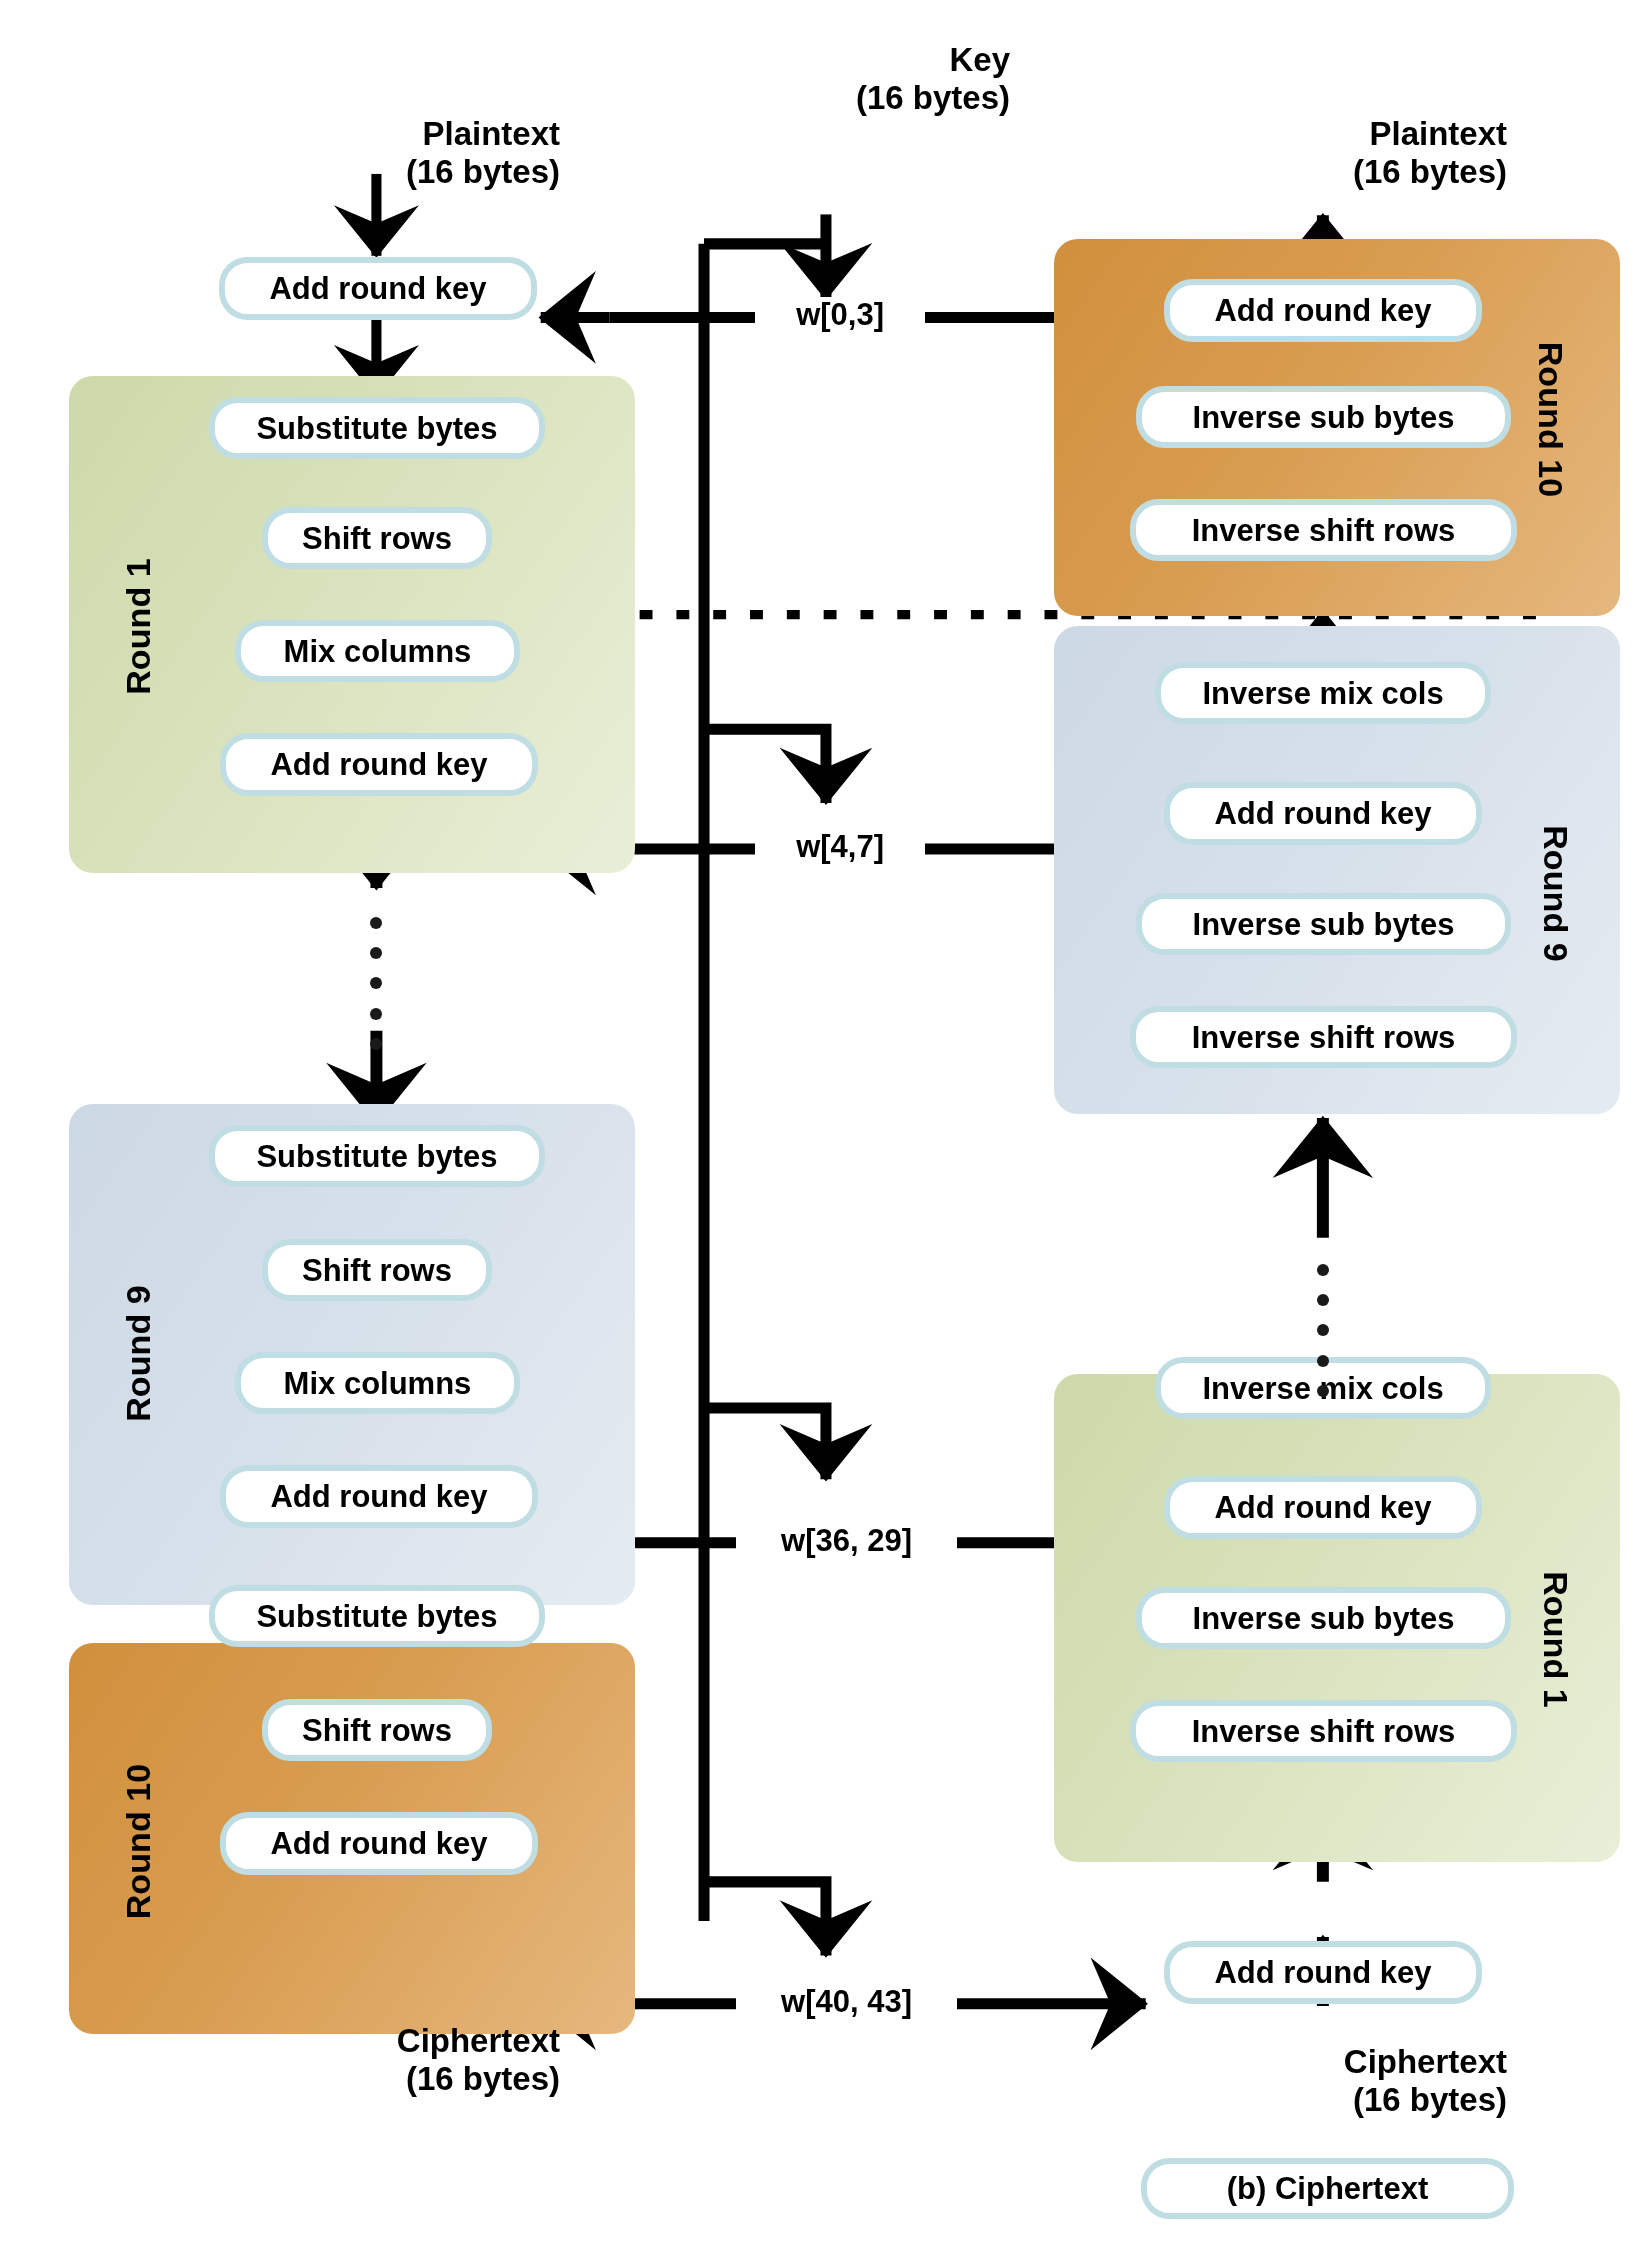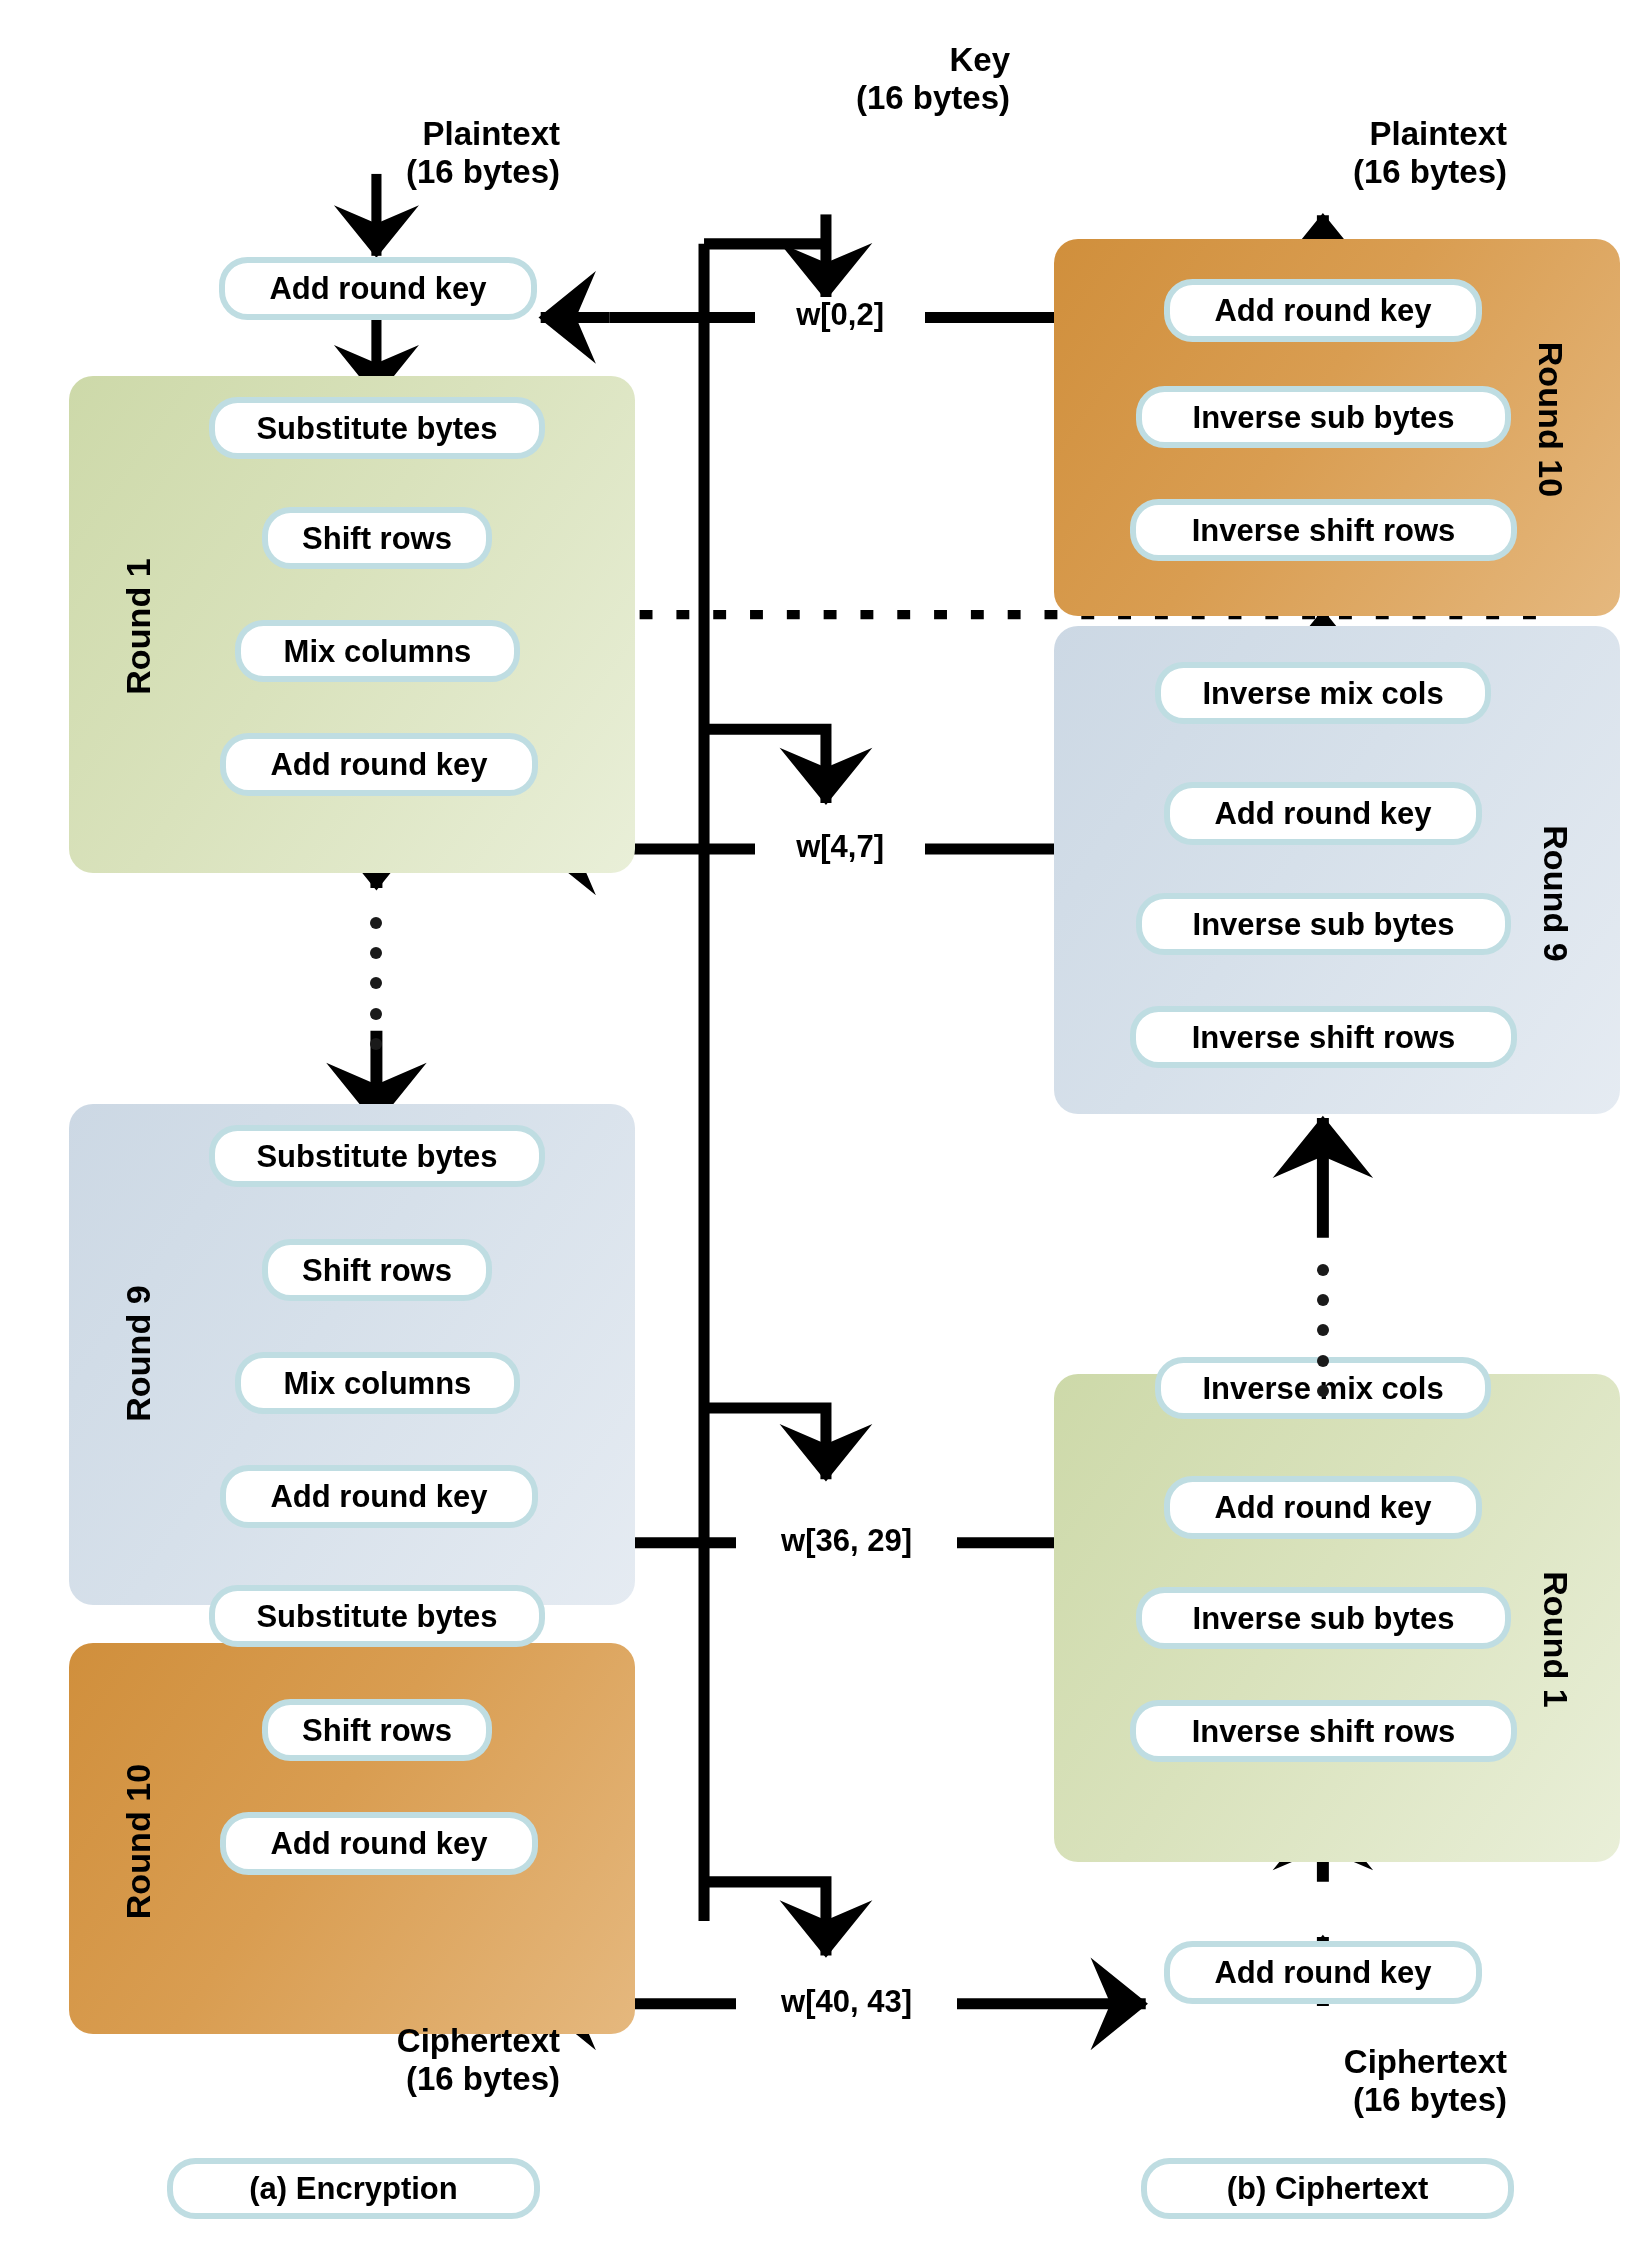--- a/index.html
+++ b/index.html
@@ -205,37 +205,36 @@
   <div class="pill" style="left:1136px;top:893px;width:375px;height:62px;">Inverse sub bytes</div>
   <div class="pill" style="left:1130px;top:1006px;width:387px;height:62px;">Inverse shift rows</div>
 
   <div class="pill" style="left:1155px;top:1357px;width:336px;height:62px;">Inverse mix cols</div>
   <div class="pill" style="left:1164px;top:1476px;width:318px;height:63px;">Add round key</div>
   <div class="pill" style="left:1136px;top:1587px;width:375px;height:62px;">Inverse sub bytes</div>
   <div class="pill" style="left:1130px;top:1700px;width:387px;height:62px;">Inverse shift rows</div>
 
   <div class="pill" style="left:1164px;top:1941px;width:318px;height:63px;">Add round key</div>
 
-  <div class="wlabel" style="left:755px;top:297px;width:161px;">w[0,2]</div>
+  <div class="wlabel" style="left:755px;top:297px;width:161px;">w[0,3]</div>
   <div class="wlabel" style="left:755px;top:829px;width:161px;">w[4,7]</div>
   <div class="wlabel" style="left:736px;top:1523px;width:212px;">w[36, 29]</div>
   <div class="wlabel" style="left:736px;top:1984px;width:212px;">w[40, 43]</div>
 
   <div>
     <div class="dot" style="left:370px;top:917px;"></div>
     <div class="dot" style="left:370px;top:947px;"></div>
     <div class="dot" style="left:370px;top:977px;"></div>
     <div class="dot" style="left:370px;top:1008px;"></div>
     <div class="dot" style="left:370px;top:1038px;"></div>
   </div>
   <div>
     <div class="dot" style="left:1317px;top:1264px;"></div>
     <div class="dot" style="left:1317px;top:1294px;"></div>
     <div class="dot" style="left:1317px;top:1324px;"></div>
     <div class="dot" style="left:1317px;top:1355px;"></div>
     <div class="dot" style="left:1317px;top:1385px;"></div>
   </div>
 
-  <div class="pill" style="left:167px;top:2158px;width:373px;height:61px;">(a) Encryption</div>
   <div class="pill" style="left:1141px;top:2158px;width:373px;height:61px;">(b) Ciphertext</div>
 
 </div>
 
 
 </body></html>

